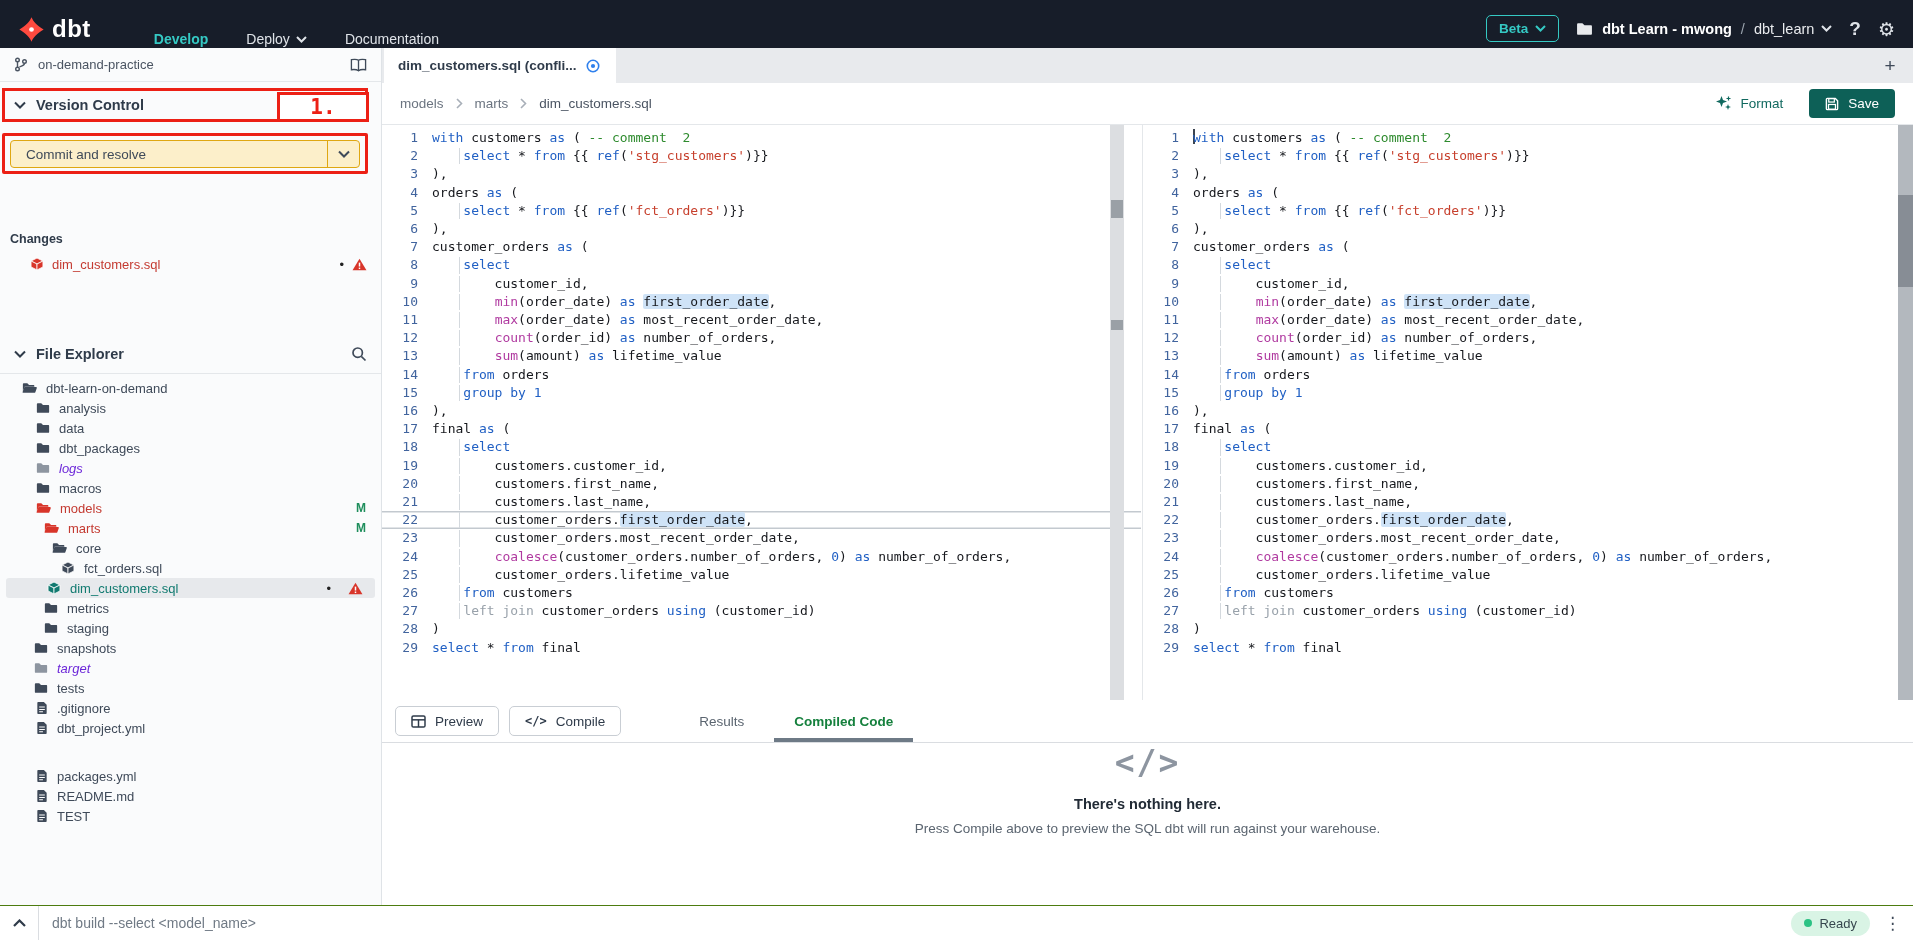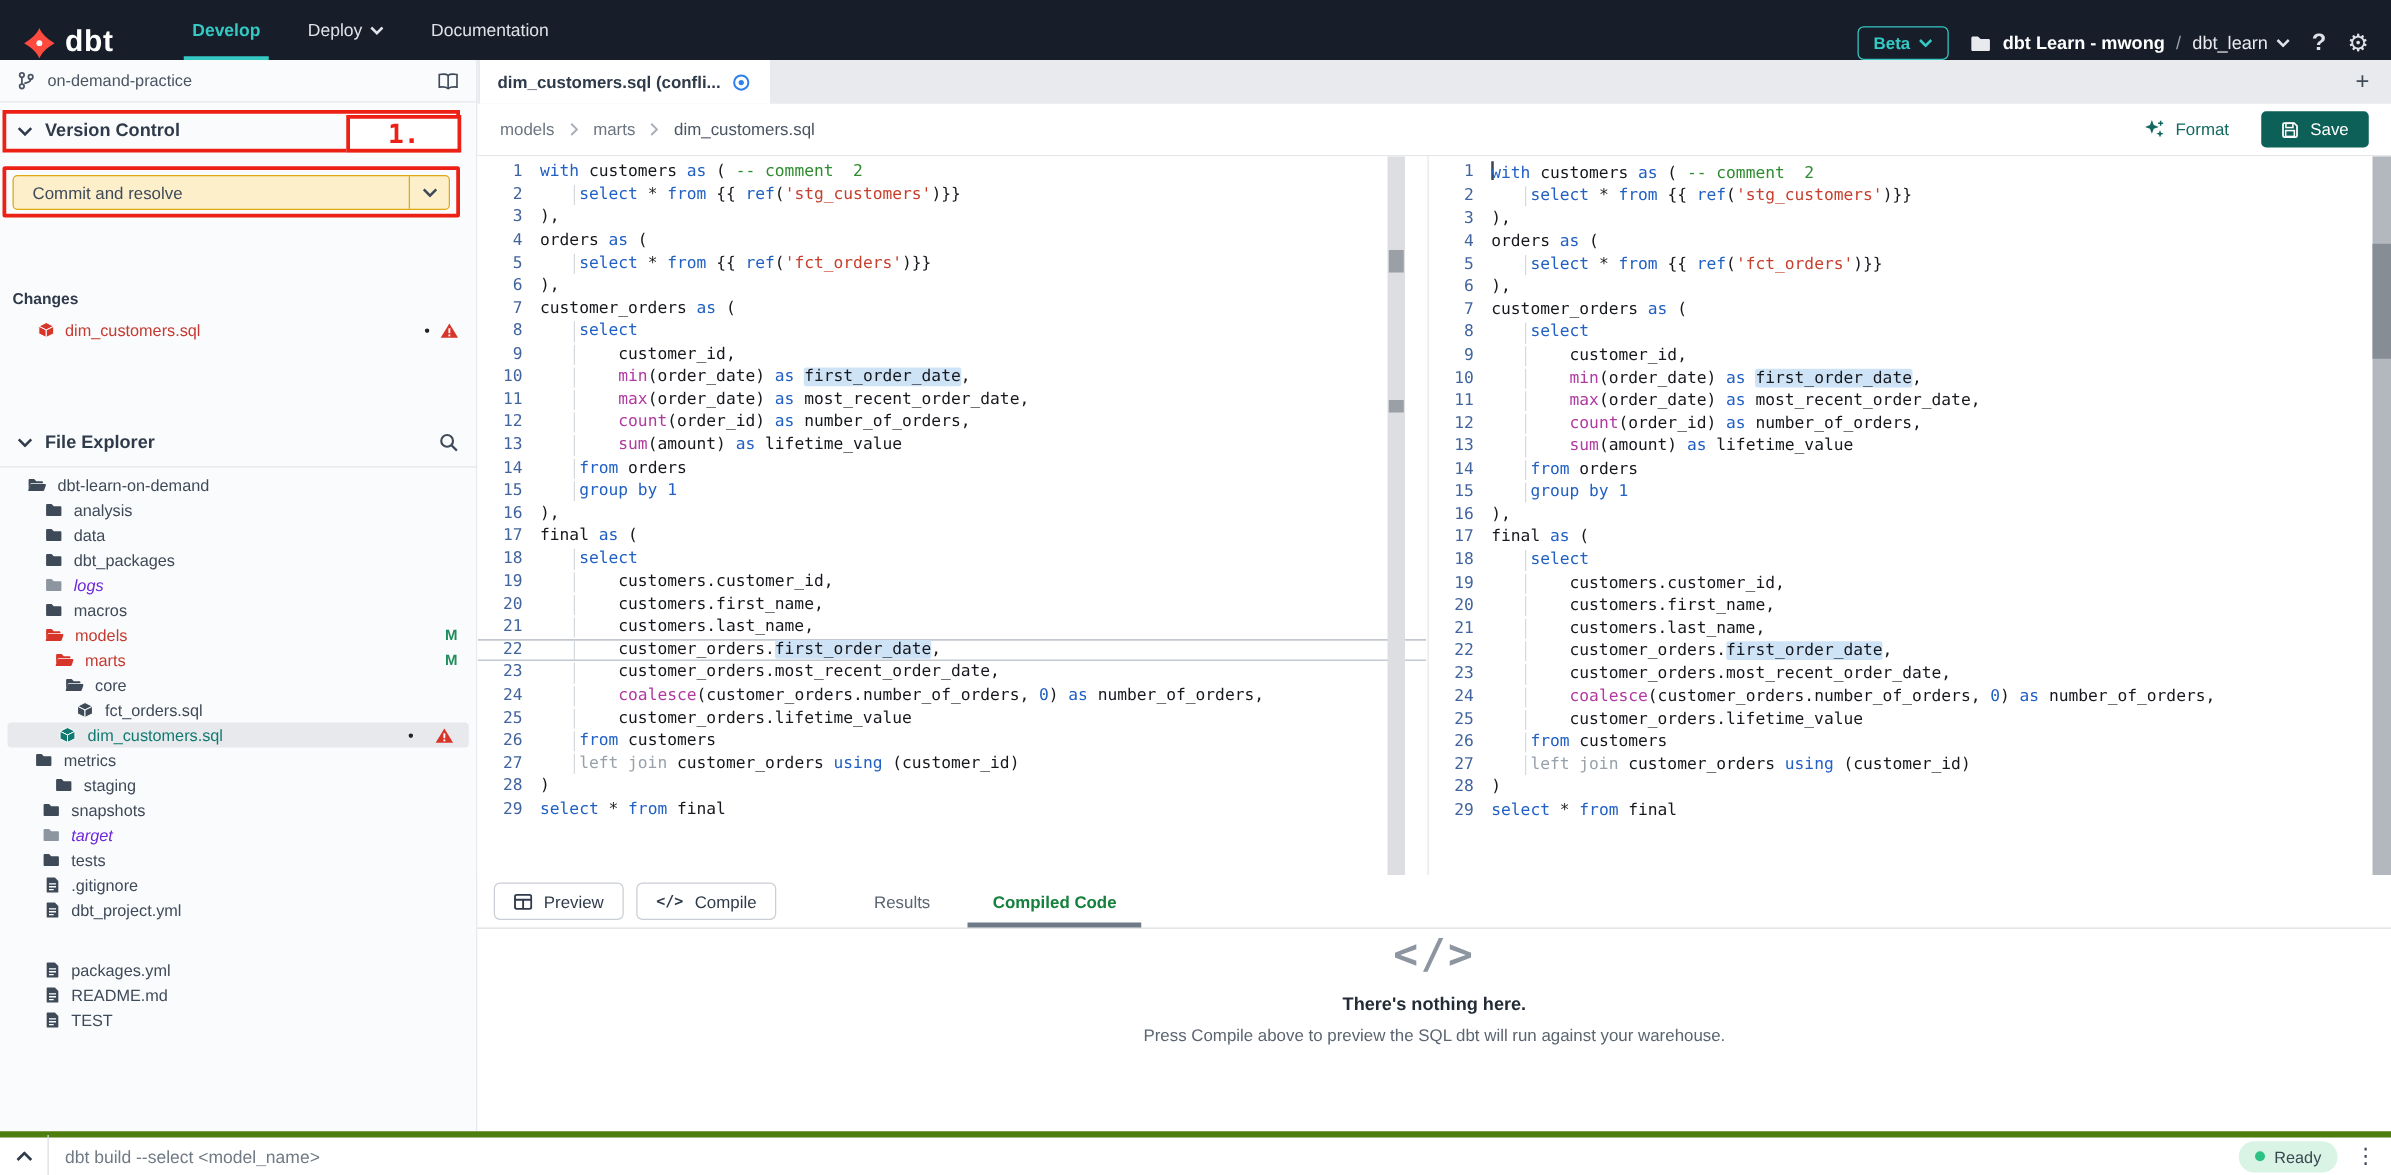--- a/index.html
+++ b/index.html
@@ -2,21 +2,21 @@
 <html><head>
 <meta charset="utf-8">
 <style>
   * { margin:0; padding:0; box-sizing:border-box; }
   html,body { background:#fff; }
   body { font-family:"Liberation Sans", sans-serif; }
   #app { position:relative; width:1913px; height:940px; overflow:hidden; background:#fff; }
 
   
   .navbar { position:absolute; top:0; left:0; width:100%; height:48px; background:#171d29;
-            display:flex; align-items:flex-end; padding:0 18px; color:#e8eaed; }
+            display:flex; align-items:flex-start; padding:15px 18px; color:#e8eaed; }
   .logo-wrap { display:flex; align-items:center; gap:7px; margin-right:44px; }
   .logo-text { font-size:24px; font-weight:bold; color:#fff; letter-spacing:0.5px; }
   .nav-item { height:48px; display:flex; align-items:center; gap:6px; padding:0 19px;
               font-size:14px; color:#dfe3e8; position:relative; cursor:pointer; }
   .nav-item.active { color:#35c9c4; font-weight:bold; }
   .nav-item.active::after { content:""; position:absolute; left:12px; right:12px; bottom:0; height:3px; background:#35c9c4; }
   .nav-right { margin-left:auto; display:flex; align-items:center; gap:17px; }
   .beta-pill { border:1.5px solid #35c9c4; color:#35c9c4; border-radius:5px; padding:5px 12px;
                font-size:13.5px; font-weight:bold; display:flex; align-items:center; gap:7px; }
   .acct { display:flex; align-items:center; gap:9px; font-size:14.5px; }
@@ -121,21 +121,21 @@
   .btm-tab.active { color:#15803d; font-weight:bold; }
   .btm-tab.active::after { content:""; position:absolute; left:0; right:0; bottom:0; height:4px; background:#6e7a86; }
   .empty { position:absolute; top:695px; left:0; right:0; text-align:center; }
   .empty-icon { font-family:"DejaVu Sans Mono", monospace; font-weight:bold; font-size:33px; color:#8d95a0;
                 letter-spacing:2px; }
   .empty-title { margin-top:14px; font-size:14.5px; font-weight:bold; color:#222b36; }
   .empty-sub { margin-top:9px; font-size:13.5px; color:#5b6570; }
 
   
   .statusbar { position:absolute; left:0; bottom:0; width:100%; height:35px; background:#fff;
-               border-top:5px solid #4d7c0f; display:flex; align-items:center; }
+               border-top:1px solid #4d7c0f; display:flex; align-items:center; }
   .sb-chevron { width:38px; display:flex; justify-content:center; cursor:pointer; }
   .sb-divider { width:1px; height:35px; background:#dadde1; }
   .cmd-input { flex:1; border:none; outline:none; font-size:14px; padding:0 13px; color:#3f4a59;
                font-family:inherit; background:transparent; }
   .cmd-input::placeholder { color:#707a85; }
   .ready-pill { display:flex; align-items:center; gap:7px; background:#d9f4e5; border-radius:13px;
                 padding:5px 13px; font-size:13px; color:#37474f; margin-right:14px; }
   .ready-dot { width:8px; height:8px; border-radius:50%; background:#2cc284; }
   .kebab { font-size:17px; color:#3f4a59; margin-right:12px; font-family:"DejaVu Sans", sans-serif; cursor:pointer; }
 
@@ -381,21 +381,21 @@
           <span class="spacer"></span>
           <span class="marker-dot">•</span>
           <span class="icon" style="margin-left:8px">
             <svg width="15" height="13" viewBox="0 0 16 14">
               <path d="M8 .8 15.5 13.2H.5Z" fill="#d8352a"></path>
               <rect x="7.2" y="5" width="1.6" height="4.2" fill="#fff"></rect>
               <rect x="7.2" y="10.3" width="1.6" height="1.6" fill="#fff"></rect>
             </svg>
           </span>
         </div>
-        <div class="tree-row" style="padding-left: 28px;">
+        <div class="tree-row" style="padding-left: 44px;">
           <span class="icon">
             <svg width="14" height="12" viewBox="0 0 16 13">
               <path d="M1 2.2C1 1.5 1.5 1 2.2 1H6l2 2h6c.6 0 1 .5 1 1.1V11c0 .6-.5 1-1.1 1H2.1C1.5 12 1 11.6 1 11Z" fill="#3f4a59"></path>
             </svg>
           </span>
           <span class="lbl">metrics</span>
         </div>
         <div class="tree-row" style="padding-left: 44px;">
           <span class="icon">
             <svg width="14" height="12" viewBox="0 0 16 13">

